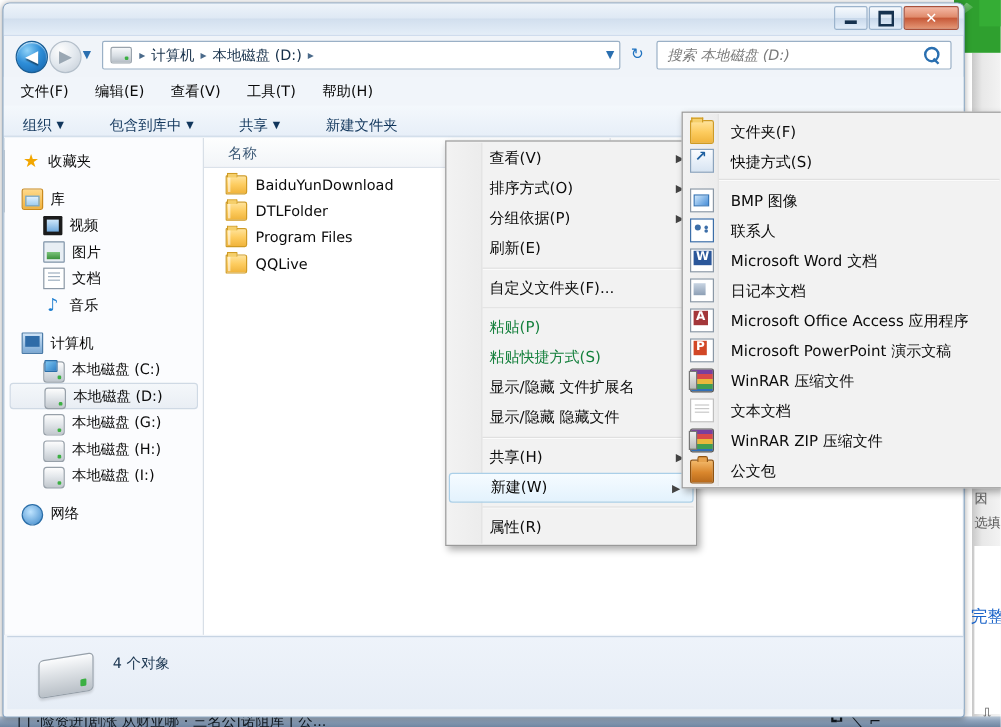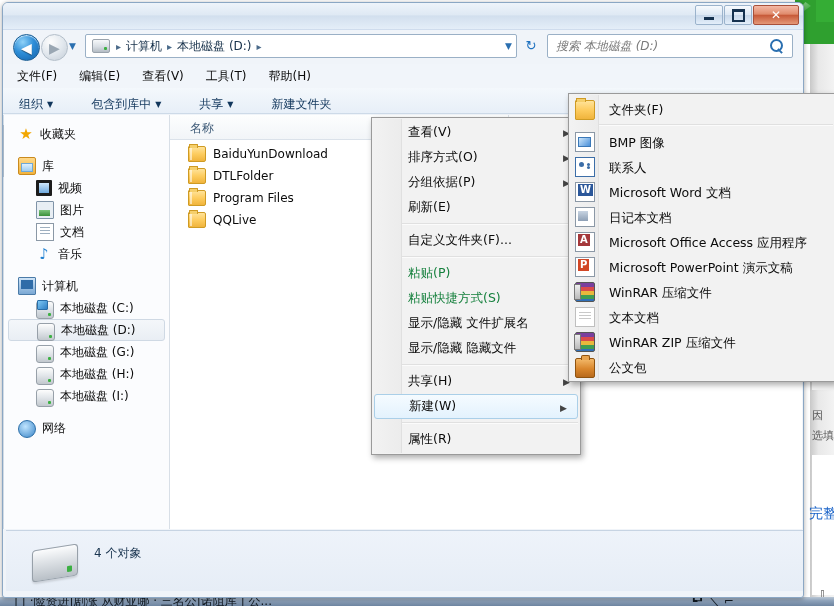--- a/index.html
+++ b/index.html
@@ -473,20 +473,24 @@
   </div>
 </div>
 
 <div class="submenu">
   <div class="gutter"></div>
 
   <div class="smi">
     <span class="sico g-folder"></span>
     <span class="txt">文件夹(F)</span>
   </div>
+  <div class="smi">
+    <span class="sico g-shortcut"></span>
+    <span class="txt">快捷方式(S)</span>
+  </div>
   <div class="cmsep"></div>
   <div class="smi">
     <span class="sico g-bmp"></span>
     <span class="txt">BMP 图像</span>
   </div>
   <div class="smi">
     <span class="sico g-contact"></span>
     <span class="txt">联系人</span>
   </div>
   <div class="smi">

